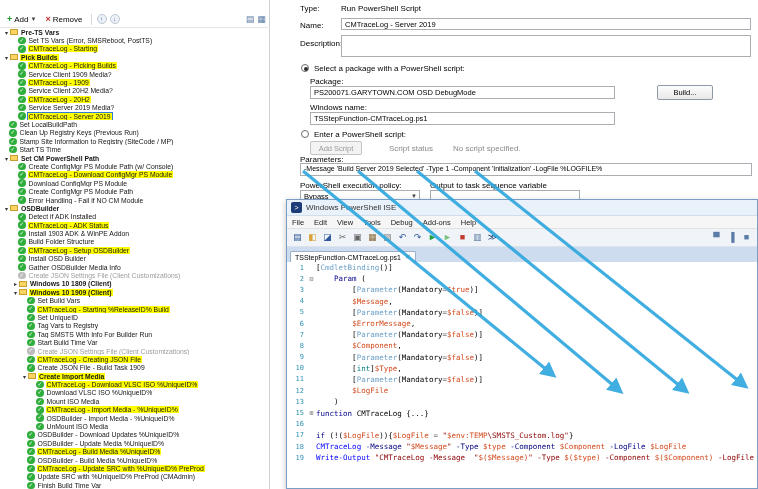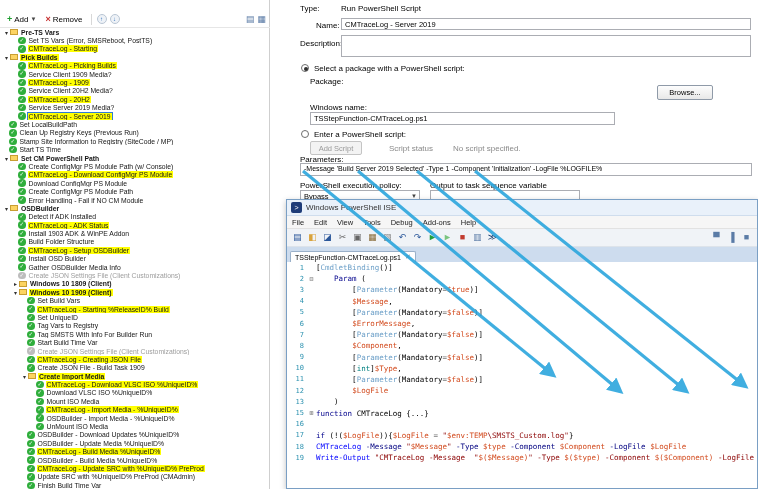--- a/index.html
+++ b/index.html
@@ -339,31 +339,32 @@
           <span class="tree-check">✓</span>
           <span class="tree-label">Finish Build Time Var</span>
         </div>
       </div>
   </div>
 
   <div id="right">
     <span class="lbl" style="left:29px; top:4px;">Type:</span>
     <span class="lbl" style="left:70px; top:4px;">Run PowerShell Script</span>
 
-    <span class="lbl" style="left:45px; top:21px;">Name:</span>
+    <span class="lbl" style="left:29px; top:21px;">Name:</span>
     <div class="txt" style="left:70px; top:18px; width:410px; height:12px;">CMTraceLog - Server 2019</div>
 
     <span class="lbl" style="left:29px; top:39px;">Description:</span>
     <div class="txt" style="left:70px; top:35px; width:410px; height:22px;"></div>
 
     <div class="radio checked" style="left:30px; top:64px;"></div>
     <span class="lbl" style="left:43px; top:64px;">Select a package with a PowerShell script:</span>
 
     <span class="lbl" style="left:39px; top:77px;">Package:</span>
-    <div class="btn" style="left:386px; top:85px; width:56px; height:15px;">Browse...</div>
+    <div class="txt" style="left:39px; top:86px; width:305px; height:13px;">PS200071.GARYTOWN.COM OSD DebugMode</div>
+    <div class="btn" style="left:386px; top:85px; width:56px; height:15px;">Build...</div>
 
     <span class="lbl" style="left:39px; top:103px;">Windows name:</span>
     <div class="txt" style="left:39px; top:112px; width:305px; height:13px;">TSStepFunction-CMTraceLog.ps1</div>
 
     <div class="radio" style="left:30px; top:130px;"></div>
     <span class="lbl" style="left:43px; top:130px;">Enter a PowerShell script:</span>
 
     <div class="btn disabled" style="left:39px; top:141px; width:52px; height:14px;">Add Script</div>
     <span class="lbl gray" style="left:118px; top:144px;">Script status</span>
     <span class="lbl gray" style="left:182px; top:144px;">No script specified.</span>

